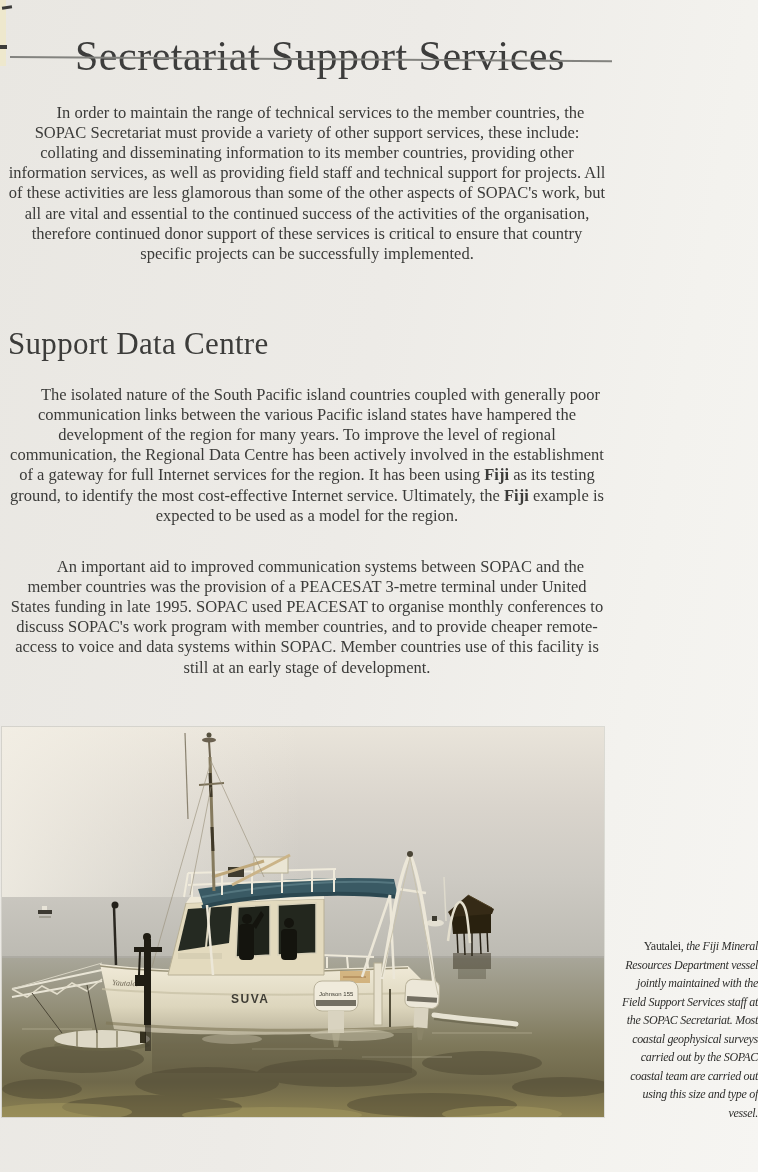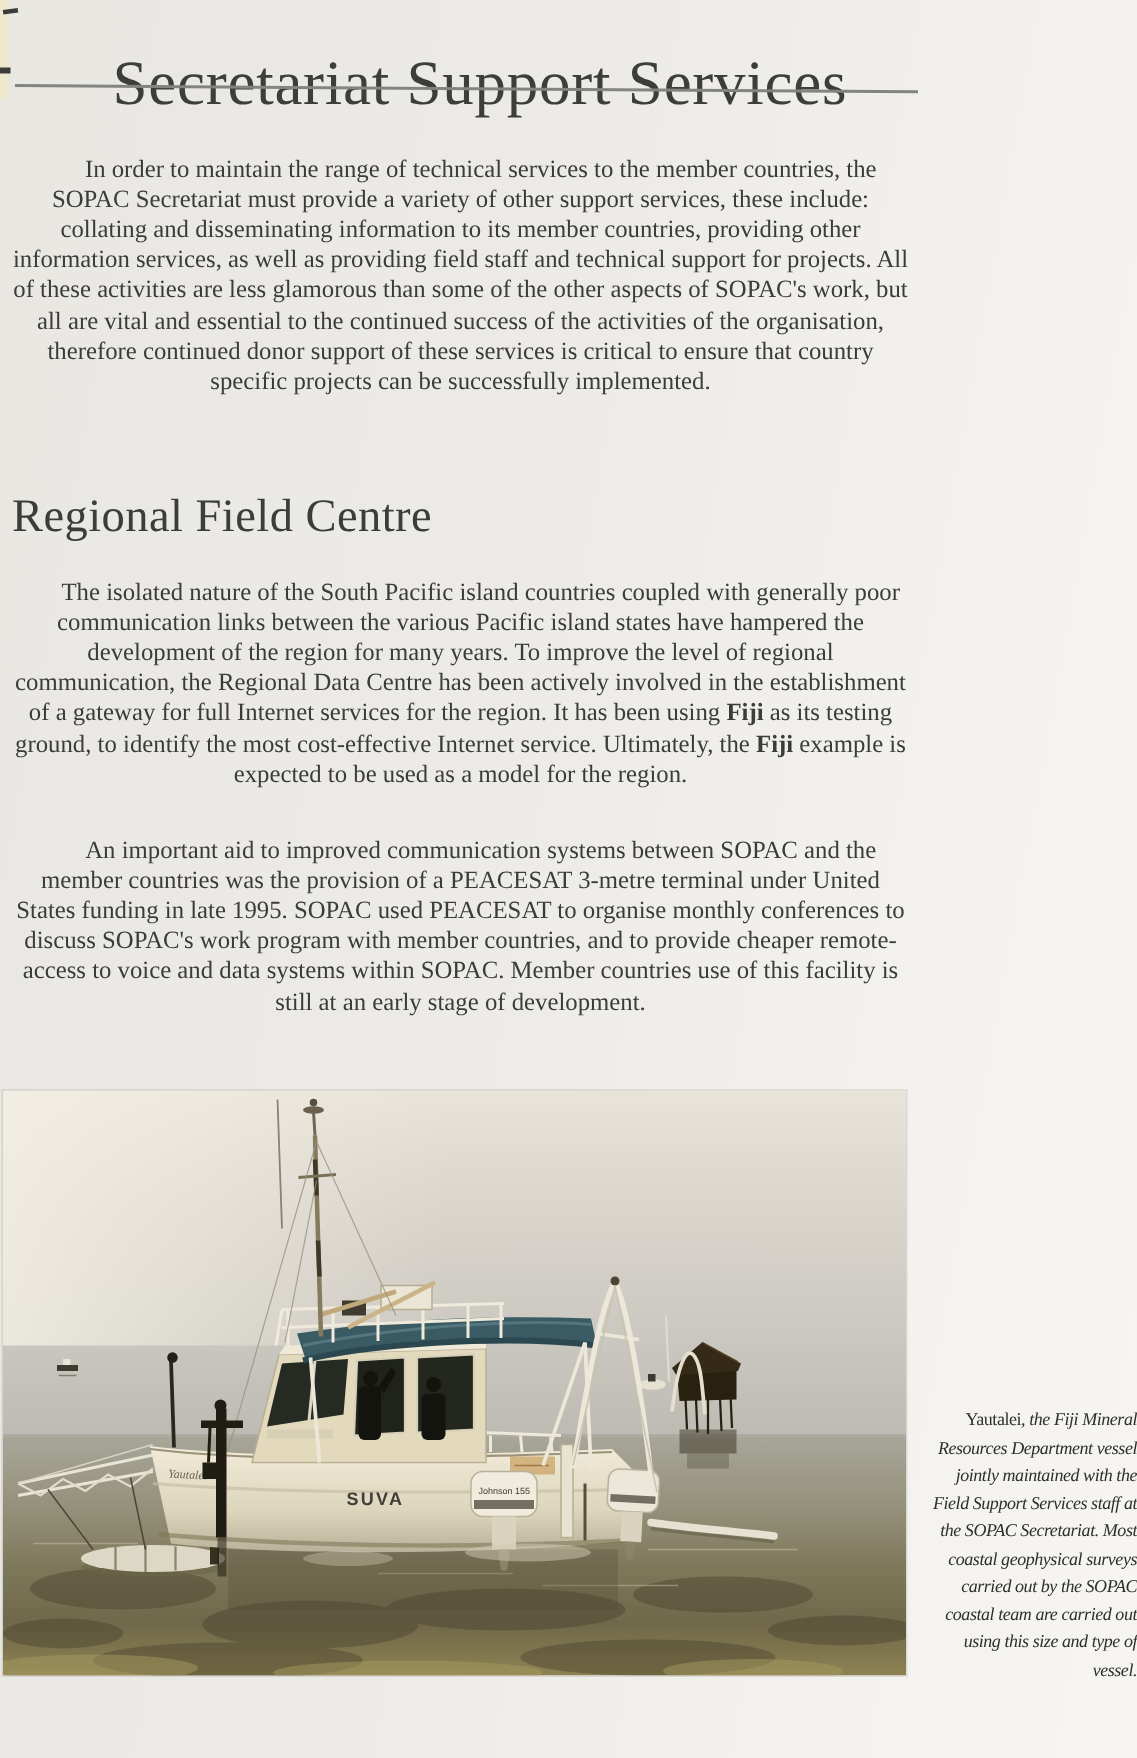--- a/index.html
+++ b/index.html
@@ -51,21 +51,21 @@
 
 <div class="edge-strip"></div>
 <div class="artifact" style="left:2px;top:6px;width:10px;height:3px;transform:rotate(-8deg);"></div>
 <div class="artifact" style="left:0;top:45px;width:7px;height:4px;"></div>
 
 <h1 class="page-title">Secretariat Support Services</h1>
 <div class="title-rule"></div>
 
 <p class="bodytext p1"><span class="indent"></span><span>In order to maintain the range of technical services to the member countries, the SOPAC Secretariat must provide a variety of other support services, these include: collating and disseminating information to its member countries, providing other information services, as well as providing field staff and technical support for projects. All of these activities are less glamorous than some of the other aspects of SOPAC's work, but all are vital and essential to the continued success of the activities of the organisation, therefore continued donor support of these services is critical to ensure that country specific projects can be successfully implemented.</span></p>
 
-<h2 class="section-heading">Regional Field Centre</h2>
+<h2 class="section-heading">Support Data Centre</h2>
 
 <p class="bodytext p2"><span class="indent"></span><span>The isolated nature of the South Pacific island countries coupled with generally poor communication links between the various Pacific island states have hampered the development of the region for many years. To improve the level of regional communication, the Regional Data Centre has been actively involved in the establishment of a gateway for full Internet services for the region. It has been using </span><span class="bold">Fiji</span><span> as its testing ground, to identify the most cost-effective Internet service. Ultimately, the </span><span class="bold">Fiji</span><span> example is expected to be used as a model for the region.</span></p>
 
 <p class="bodytext p3"><span class="indent"></span><span>An important aid to improved communication systems between SOPAC and the member countries was the provision of a PEACESAT 3-metre terminal under United States funding in late 1995. SOPAC used PEACESAT to organise monthly conferences to discuss SOPAC's work program with member countries, and to provide cheaper remote-access to voice and data systems within SOPAC. Member countries use of this facility is still at an early stage of development.</span></p>
 
 <div class="photo-wrap">
 <svg width="602" height="390" viewBox="0 0 602 390" xmlns="http://www.w3.org/2000/svg">
   <defs>
     <linearGradient id="g-sky" x1="0" y1="0" x2="0" y2="1">
       <stop offset="0" stop-color="#e9e4da"></stop>

